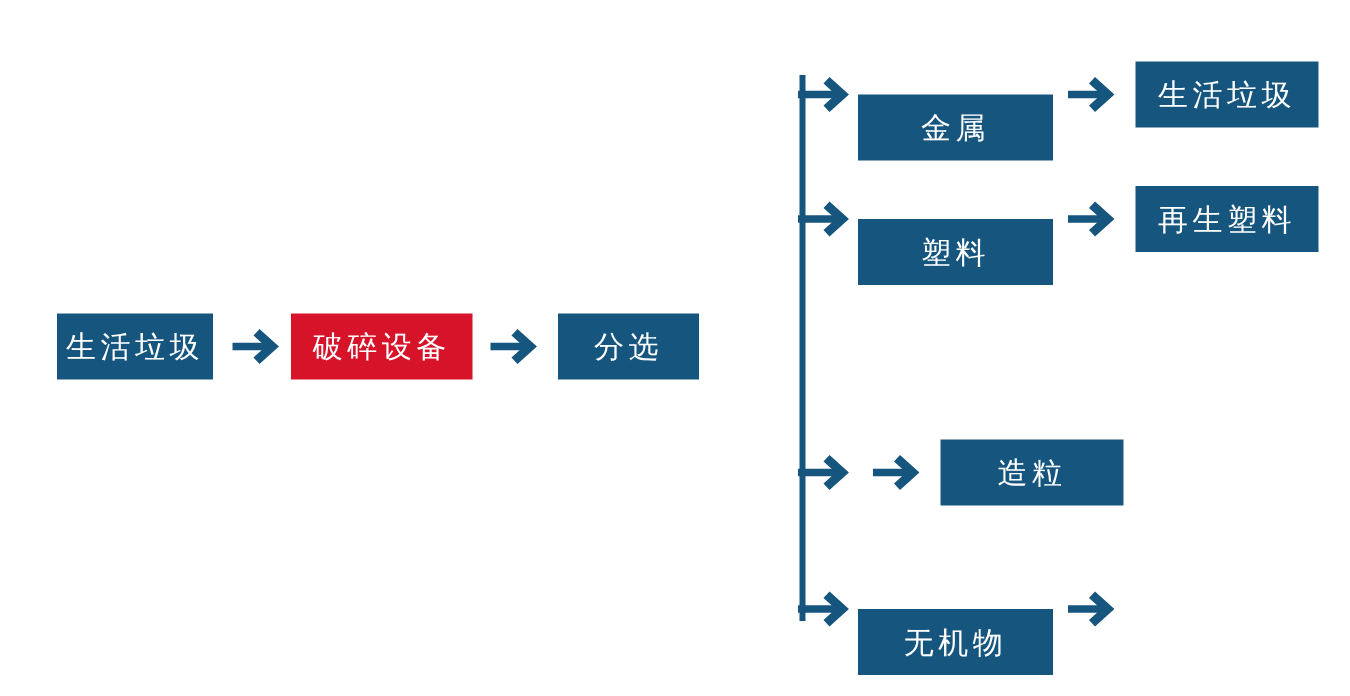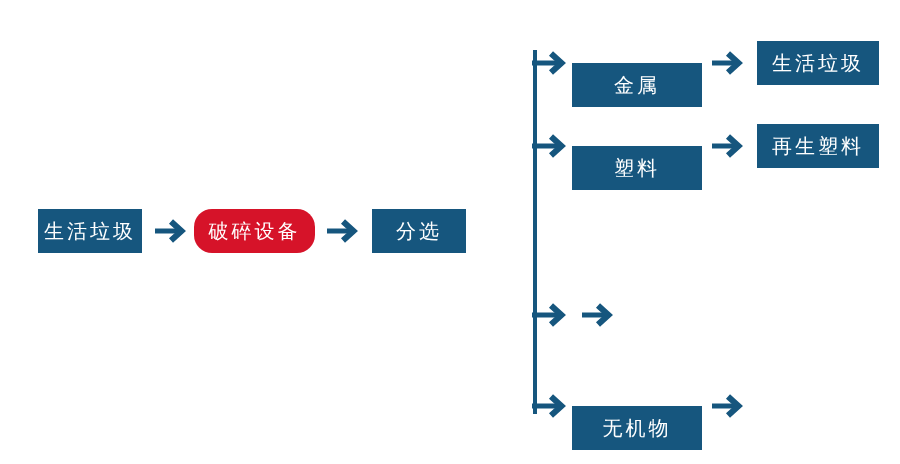--- a/index.html
+++ b/index.html
@@ -49,21 +49,21 @@
     background: var(--blue, #16567E);
   }
 
   
   #main-row { left: 38px; top: 209px; }
   #main-row .gap-a { width: 12px; }
   #main-row .gap-b { width: 8px;  }
   #main-row .gap-c { width: 11px; }
   #main-row .gap-d { width: 14px; }
   .w-122 { width: 104px; }
-  .w-121 { width: 121px; border-radius: 18px; }
+  .w-121 { width: 121px; }
   .w-120 { width: 130px; margin-top: 44px; }
   .w-118 { width: 94px; }
 
   
   .branch-row { left: 532px; }
   .branch-row .gap-stub   { width: 4px;  }
   .branch-row .gap-before { width: 9px;  }
   .branch-row .gap-after  { width: 14px; }
   .branch-row .result { width: 122px; }
   #branch-0 { top: 41px;  }
@@ -150,20 +150,23 @@
       <line x1="0" y1="13" x2="26" y2="13" stroke="currentColor" stroke-width="5"></line>
       <polyline points="19,3.5 29.5,13 19,22.5" fill="none" stroke="currentColor" stroke-width="6" stroke-linejoin="miter"></polyline>
     </svg>
     <div class="spacer gap-stub"></div>
     <div class="spacer gap-before"></div>
     <svg class="arrow-svg" width="32" height="26" viewBox="0 0 32 26">
       <line x1="1" y1="13" x2="24" y2="13" stroke="currentColor" stroke-width="5"></line>
       <polyline points="17,3.5 27.5,13 17,22.5" fill="none" stroke="currentColor" stroke-width="6" stroke-linejoin="miter"></polyline>
     </svg>
     <div class="spacer gap-after"></div>
+    <div class="node blue result">
+      <span>造粒</span>
+    </div>
   </div>
 
   <div class="row branch-row" id="branch-4">
     <svg class="arrow-svg" width="36" height="26" viewBox="0 0 36 26">
       <line x1="0" y1="13" x2="26" y2="13" stroke="currentColor" stroke-width="5"></line>
       <polyline points="19,3.5 29.5,13 19,22.5" fill="none" stroke="currentColor" stroke-width="6" stroke-linejoin="miter"></polyline>
     </svg>
     <div class="spacer gap-stub"></div>
     <div class="node blue w-120">
       <span>无机物</span>

